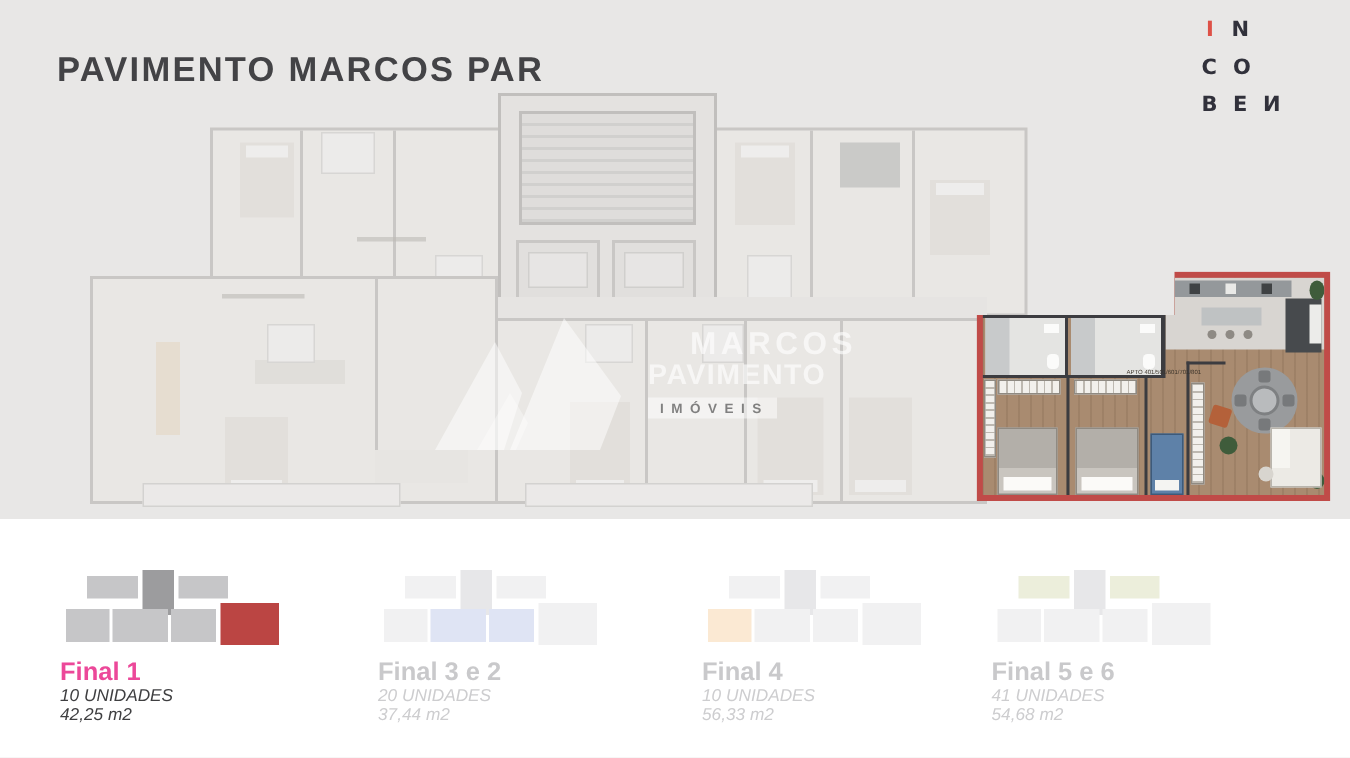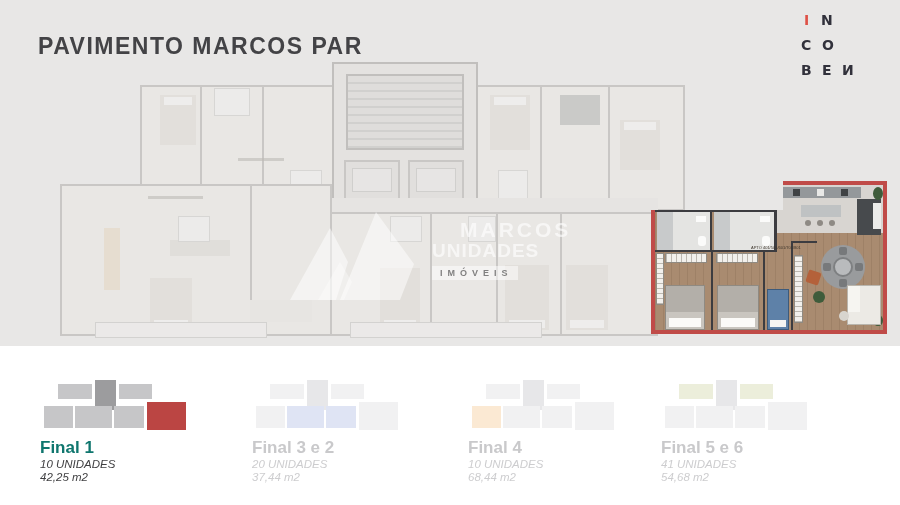--- a/index.html
+++ b/index.html
@@ -113,21 +113,21 @@
   .icon .d{left:0;top:28px;width:29px;height:22px;}
   .icon .e{left:31px;top:28px;width:37px;height:22px;}
   .icon .f{left:70px;top:28px;width:30px;height:22px;}
   .icon .g{left:103px;top:24px;width:39px;height:28px;}
   .opt1 .icon .g{background:#bb4543;}
   .opt-faded .icon span{background:#f1f1f2;}
   .opt-faded .icon .b{background:#e7e7e9;}
   .opt2 .icon .e,.opt2 .icon .f{background:#dfe4f4;}
   .opt3 .icon .d{background:#fbe9d3;}
   .opt4 .icon .a,.opt4 .icon .c{background:#eceedb;}
-  .opt-title{margin-top:8px;font-size:17px;font-weight:bold;color:#0f766e;}
+  .opt-title{margin-top:8px;font-size:17px;font-weight:bold;color:#ec4899;}
   .opt-sub{font-style:italic;font-size:11.5px;line-height:1.15;color:#3f3f41;}
   .opt-faded .opt-title{color:#c9c9cb;}
   .opt-faded .opt-sub{color:#cdcdcf;}
 </style>
 </head>
 <body>
 
 <div class="abs stage"></div>
 
 <div class="abs page-title">PAVIMENTO MARCOS PAR</div>
@@ -254,21 +254,21 @@
 </div>
 
 <div class="abs wm">
   <svg class="wm-logo" width="140" height="90" viewBox="0 0 140 90">
     <path d="M2 88 L42 16 L60 50 L48 88 Z" fill="rgba(255,255,255,0.5)"></path>
     <path d="M52 88 L88 0 L126 52 L112 88 Z" fill="rgba(255,255,255,0.5)"></path>
     <path d="M30 88 L52 50 L64 70 L56 88 Z" fill="rgba(255,255,255,0.35)"></path>
   </svg>
   <div class="wm-text">
     <div class="wm-l1">MARCOS</div>
-    <div class="wm-l2">UNIDADES</div>
+    <div class="wm-l2">PAVIMENTO</div>
     <div class="wm-l3">IMÓVEIS</div>
   </div>
 </div>
 
 <div class="abs panel"></div>
 
 <div class="opt opt1" style="left:40px;">
   <div class="icon">
     <span class="a"></span>
       <span class="b"></span>
@@ -303,21 +303,21 @@
     <span class="a"></span>
       <span class="b"></span>
       <span class="c"></span>
     <span class="d"></span>
       <span class="e"></span>
       <span class="f"></span>
       <span class="g"></span>
   </div>
   <div class="opt-title">Final 4</div>
   <div class="opt-sub">10 UNIDADES</div>
-  <div class="opt-sub">68,44 m2</div>
+  <div class="opt-sub">56,33 m2</div>
 </div>
 
 <div class="opt opt4 opt-faded" style="left:661px;">
   <div class="icon">
     <span class="a"></span>
       <span class="b"></span>
       <span class="c"></span>
     <span class="d"></span>
       <span class="e"></span>
       <span class="f"></span>

